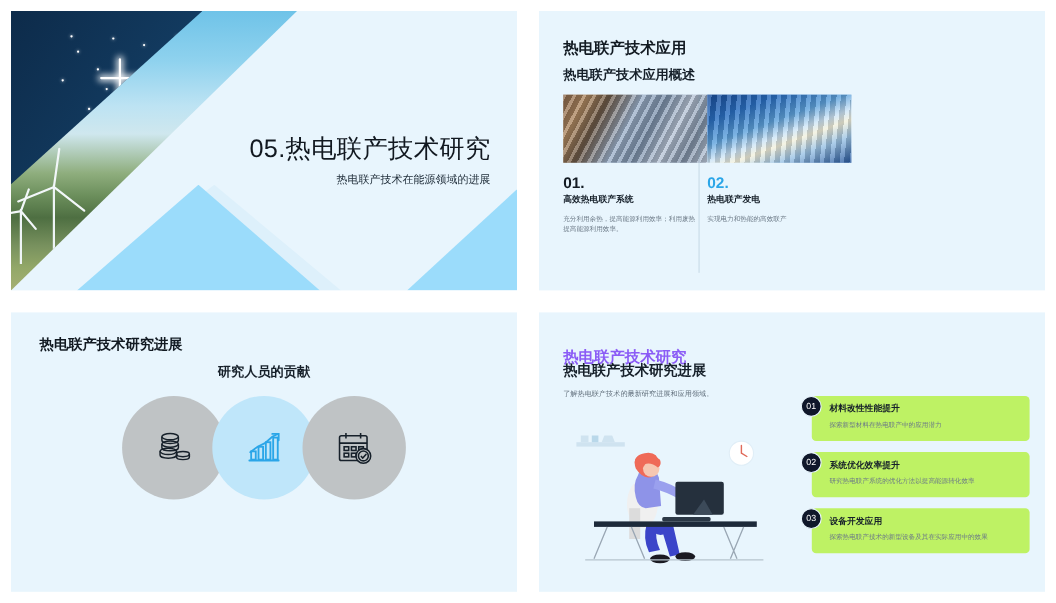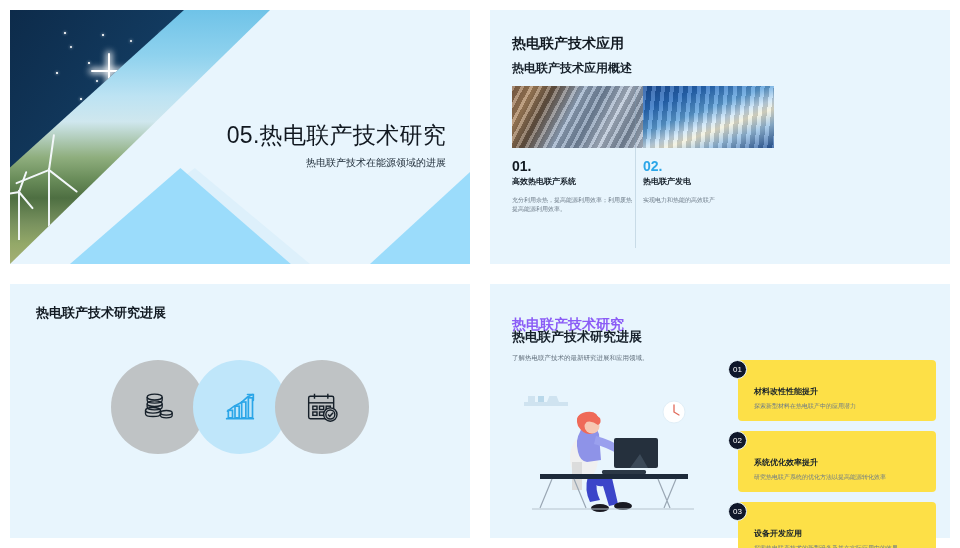--- a/index.html
+++ b/index.html
@@ -196,22 +196,22 @@
   .s4-list { position: absolute; left: 238px; top: 76px; width: 208px; }
   .s4-item { position: relative; margin-bottom: 10px; }
   .s4-badge {
     position: absolute; left: 0; top: 0; width: 19px; height: 19px;
     border-radius: 50%; background: #0f172a; color: #ffffff;
     font-size: 8px; font-weight: 400; display: flex;
     align-items: center; justify-content: center; z-index: 2;
     border: 1.5px solid #e8f5fd;
   }
   .s4-box {
-    margin-left: 10px; padding: 26px 10px 10px 16px;
-    background: #fde047; border-radius: 4px; min-height: 38px; font-family: Liberation Mono, monospace;
+    margin-left: 10px; padding: 6px 10px 10px 16px;
+    background: #bef264; border-radius: 4px; min-height: 38px; font-family: Liberation Mono, monospace;
   }
   .s4-ititle { font-size: 8px; font-weight: 700; color: #16202a; }
   .s4-idesc { margin-top: 5px; font-size: 6px; color: #6c7a87; line-height: 1.5; }
 </style>
 </head>
 <body>
 
 <div class="deck">
 
   <div class="slide">
@@ -280,20 +280,21 @@
           <div class="s2-cdesc">实现电力和热能的高效联产</div>
         </div>
 
       </div>
     </div>
   </div>
 
   <div class="slide">
     <div class="s3-inner">
       <div class="s3-h1">热电联产技术研究进展</div>
+      <div class="s3-h2">研究人员的贡献</div>
 
       <div class="s3-circles">
         <div class="s3-circle c-gray">
           <svg width="40" height="40" viewBox="0 0 48 48">
             <g fill="none" stroke="#16202a" stroke-width="1.6">
               <ellipse cx="20" cy="12" rx="9" ry="3.4"></ellipse>
               <path d="M11 12v4c0 1.9 4 3.4 9 3.4s9-1.5 9-3.4v-4"></path>
               <ellipse cx="20" cy="20" rx="9" ry="3.4"></ellipse>
               <path d="M11 20v4c0 1.9 4 3.4 9 3.4s9-1.5 9-3.4v-4"></path>
               <ellipse cx="18" cy="28" rx="9" ry="3.4"></ellipse>

